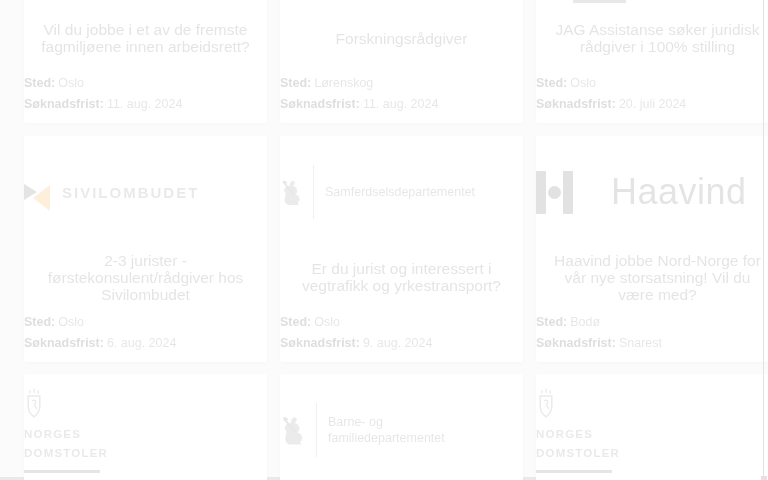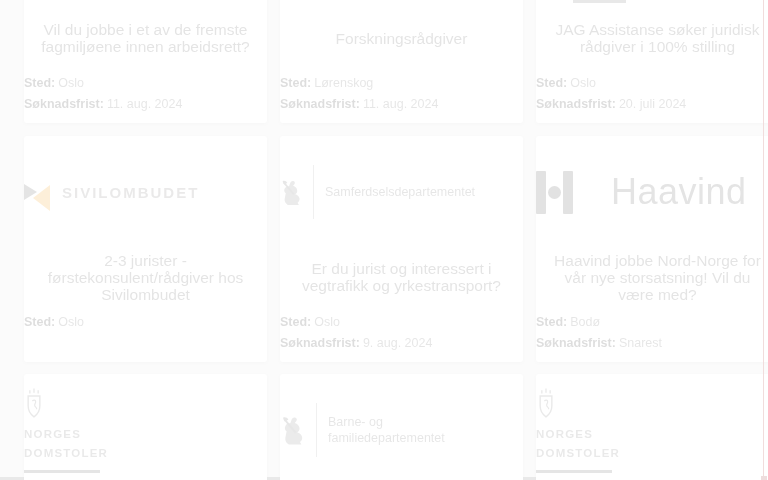--- a/index.html
+++ b/index.html
@@ -102,20 +102,21 @@
     <div class="logo-area">
       <div class="logo-sivil">
         <span class="siv-arrow-right"></span>
         <span class="siv-arrow-left"></span>
         <span class="siv-text">SIVILOMBUDET</span>
       </div>
     </div>
     <div class="title">2-3 jurister - førstekonsulent/rådgiver hos Sivilombudet</div>
     <div class="meta">
       <div class="meta-line"><span class="lbl">Sted:</span><span class="val">Oslo</span></div>
+      <div class="meta-line"><span class="lbl">Søknadsfrist:</span><span class="val">6. aug. 2024</span></div>
     </div>
   </div>
 
   <div class="card c2 r2">
     <div class="logo-area">
       <div class="logo-dept">
         <svg class="dept-lion" width="22" height="27" viewBox="0 0 24 28">
           <path d="M14.5 1.5c1.8.6 2.2 2.2 1.2 3.4l-1.5 1.8c2.6.8 4.3 2.6 4.6 5 .2 1.8-.6 3.2-2.2 4.2 2.4.6 4 2 4.6 4.2.5 2-.3 3.8-2 5l1.4 2.4H8.5c-2.6-1.6-3.8-3.8-3.4-6.6l1.2-6.2c-1.8-1.4-2.2-3.4-1-5.4 1-1.6 2.6-2.4 4.6-2.2l1.2-3.4c.8-1.8 2-2.6 3.4-2.2z" fill="currentColor" opacity=".85"></path>
           <path d="M4.5 3.5 15 16" stroke="currentColor" stroke-width="1.8" fill="none"></path>
           <path d="M3 1.5c2.2-.6 4 .2 5 2L4.6 5.3C3.4 4.1 3 2.9 3 1.5z" fill="currentColor"></path>

